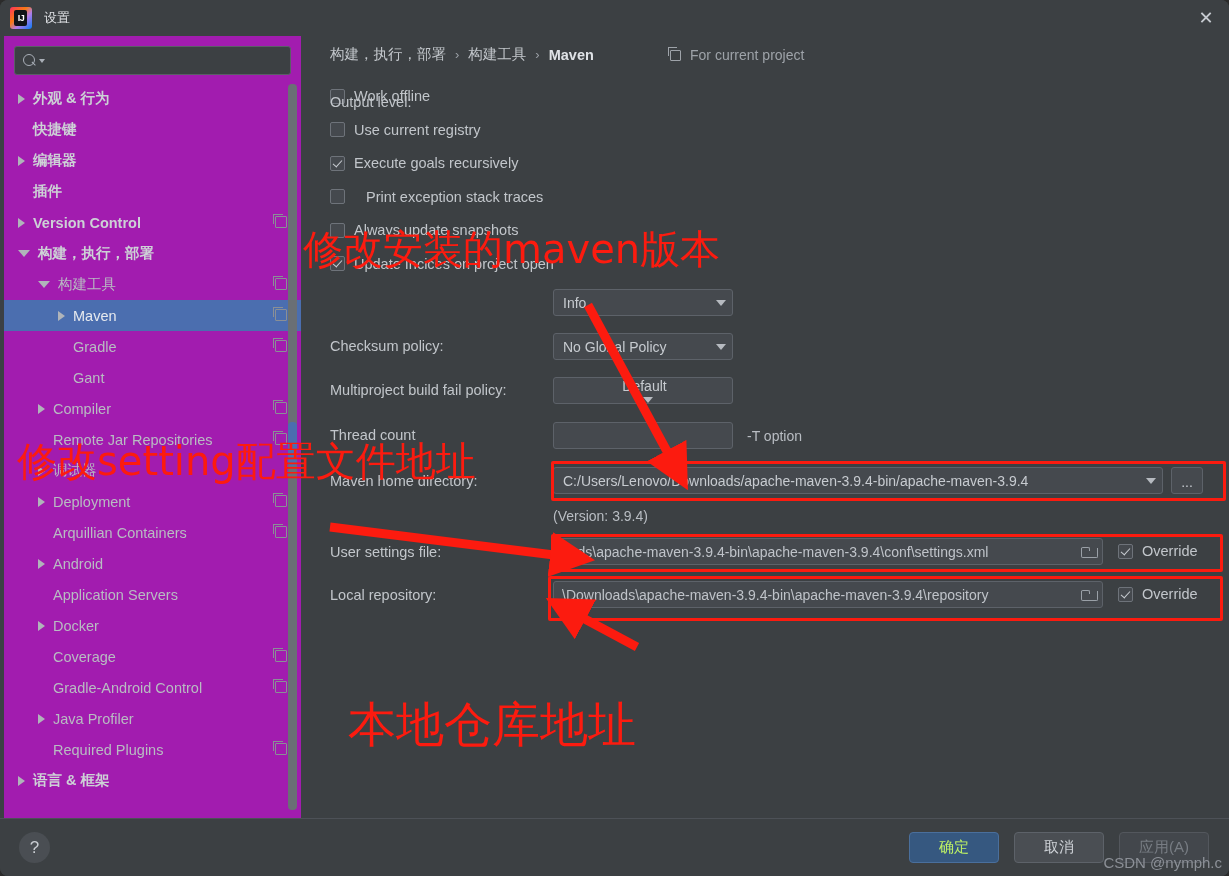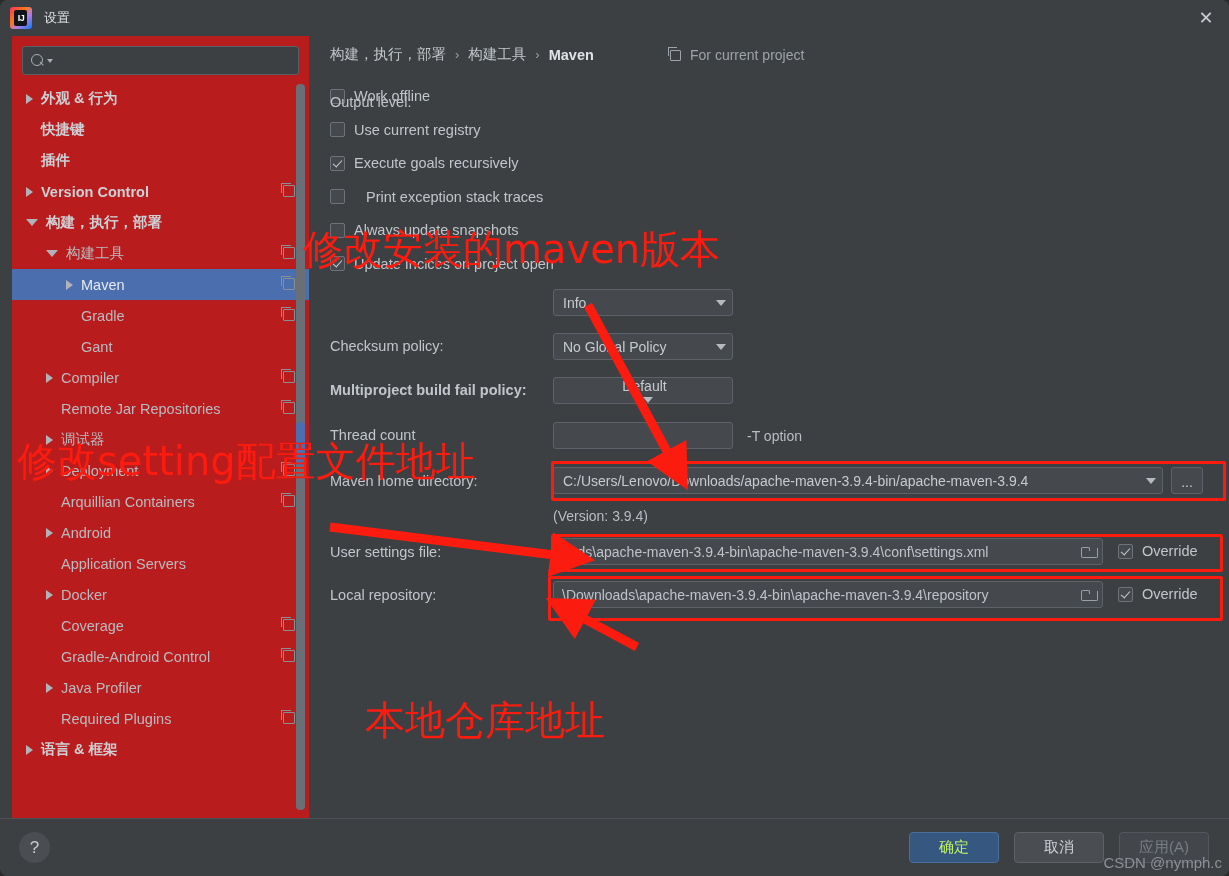--- a/index.html
+++ b/index.html
@@ -43,22 +43,22 @@
     margin-left: 12px; color: #dfe1e5; font-size: 13px;
   }
   .win-close {
     position: absolute; right: 0; top: 0; width: 46px; height: 36px;
     display: flex; align-items: center; justify-content: center;
     color: #c7cbd1; font-size: 18px; line-height: 1;
   }
 
   
   .sidebar {
-    position: absolute; left: 12px; top: 36px; width: 297px; height: 782px;
-    background: #b91c1c;
+    position: absolute; left: 4px; top: 36px; width: 297px; height: 782px;
+    background: #a21caf;
     overflow: hidden;
   }
   .search-wrap { padding: 10px 10px 8px 10px; }
   .search-box {
     height: 29px; background: #3c4043;
     border: 1px solid #5a5f66; border-radius: 3px;
     display: flex; align-items: center; padding: 0 8px;
   }
   .search-box .mag {
     width: 14px; height: 14px; flex: none; position: relative;
@@ -274,20 +274,24 @@
     <div class="tree" id="tree">
         <div class="tree-row bold" style="padding-left: 14px;">
           <span class="arrow "></span>
           <span class="lbl">外观 &amp; 行为</span>
         </div>
         <div class="tree-row bold" style="padding-left: 14px;">
           <span class="arrow none" style="width: 7px;"></span>
           <span class="lbl">快捷键</span>
         </div>
         <div class="tree-row bold" style="padding-left: 14px;">
+          <span class="arrow "></span>
+          <span class="lbl">编辑器</span>
+        </div>
+        <div class="tree-row bold" style="padding-left: 14px;">
           <span class="arrow none" style="width: 7px;"></span>
           <span class="lbl">插件</span>
         </div>
         <div class="tree-row bold" style="padding-left: 14px;">
           <span class="arrow "></span>
           <span class="lbl">Version Control</span>
           <span class="copyic"></span>
         </div>
         <div class="tree-row bold" style="padding-left: 14px;">
           <span class="arrow open"></span>
@@ -424,21 +428,21 @@
       <span class="cval">Info</span>
       <span class="dn"></span>
     </div>
 
     <div class="field-label" style="left:17px; top:302px;">Checksum policy:</div>
     <div class="combo" style="left:240px; top:297px; width:180px;">
       <span class="cval">No Global Policy</span>
       <span class="dn"></span>
     </div>
 
-    <div class="field-label" style="left:17px; top:346px;font-weight:bold;">Multiproject build fail policy:</div>
+    <div class="field-label" style="left:17px; top:346px;">Multiproject build fail policy:</div>
     <div class="combo" style="left:240px; top:341px; width:180px;flex-direction:column;">
       <span class="cval">Default</span>
       <span class="dn"></span>
     </div>
 
     <div class="field-label" style="left:17px; top:391px;">Thread count</div>
     <div class="textinput" style="left:240px; top:386px; width:180px;">
       <span></span>
     </div>
     <div class="toption" style="left:434px; top:392px;">-T option</div>
@@ -491,15 +495,15 @@
       <line x1="330" y1="527" x2="570" y2="557" stroke="#fc1b0f" stroke-width="9" marker-end="url(#ah)"></line>
       <line x1="637" y1="647" x2="568" y2="610" stroke="#fc1b0f" stroke-width="9" marker-end="url(#ah)"></line>
     </svg>
 
     <div class="redbox" style="left:551px; top:461px; width:675px; height:40px;"></div>
     <div class="redbox" style="left:551px; top:534px; width:672px; height:38px;"></div>
     <div class="redbox" style="left:548px; top:576px; width:675px; height:45px;"></div>
 
     <div class="redtext" style="left:303px; top:222px; font-size:40px;">修改安装的maven版本</div>
     <div class="redtext" style="left:17px; top:434px; font-size:40px;">修改setting配置文件地址</div>
-    <div class="redtext" style="left:365px; top:693px; font-size:40px;">本地仓库地址</div>
+    <div class="redtext" style="left:348px; top:693px; font-size:48px;">本地仓库地址</div>
   </div>
 </div>
 
 </body></html>

